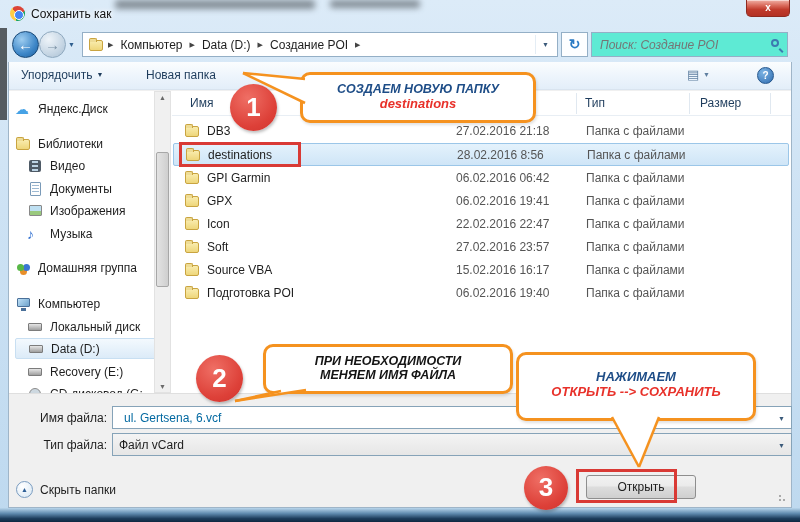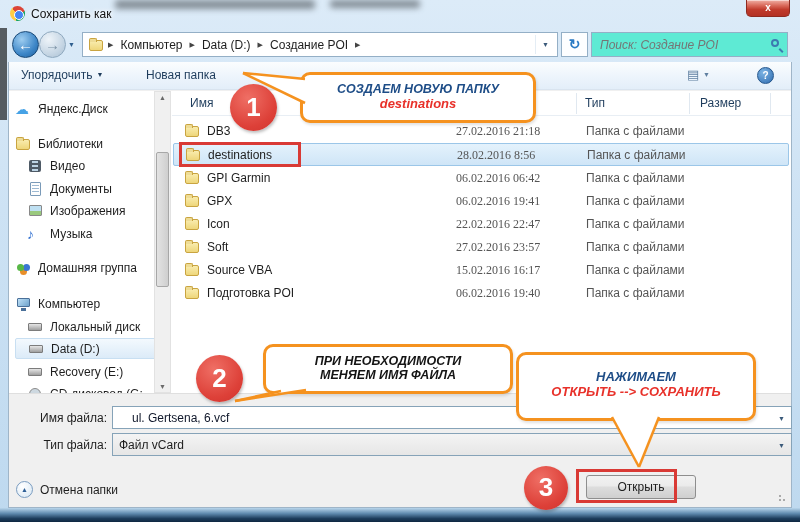--- a/index.html
+++ b/index.html
@@ -99,28 +99,28 @@
   .flist { position:absolute; left:163px; top:0; width:619px; height:302px; background:#fff; }
   .fl-head { position:absolute; left:0; top:0; width:619px; height:25px; background:#fff;
     border-bottom:1px solid #e8eef4; color:#1e3c5c; }
   .hcell { position:absolute; top:5px; cursor:pointer; }
   .hsep { position:absolute; top:2px; width:1px; height:21px; background:#e0e8f0; }
   .sort-caret { position:absolute; left:176px; top:1px; font-size:6px; color:#7fa8cc; }
   .frow { position:absolute; left:1px; width:616px; height:23px; cursor:pointer; }
   .frow.sel { background:linear-gradient(180deg,#e4f2fc,#cfe5f7); border:1px solid #9bc6e8; border-radius:2px; }
   .c-ico { position:absolute; left:11px; top:3px; }
   .c-name { position:absolute; left:34px; top:4px; }
-  .c-date { position:absolute; left:283px; top:4px; color:#555;font-family:Liberation Serif, serif; }
+  .c-date { position:absolute; left:283px; top:4px; color:#555; }
   .c-type { position:absolute; left:413px; top:4px; color:#555; }
   
   .fields { position:absolute; left:0; top:331px; width:782px; height:74px; background:#f0f0f0; border-top:1px solid #dfdfdf; }
   .flabel { position:absolute; width:96px; text-align:right; color:#1e1e1e; }
   .combo { position:absolute; left:103px; width:680px; height:23px; border:1px solid #86a3b8; background:#fff; }
-  .combo input { position:absolute; left:17px; top:3px; width:640px; border:none; outline:none; background:transparent;
-    font-family:"Liberation Sans",sans-serif; font-size:12px; color:#0f172a; }
+  .combo input { position:absolute; left:9px; top:3px; width:640px; border:none; outline:none; background:transparent;
+    font-family:"Liberation Sans",sans-serif; font-size:12px; color:#0369a1; }
   .combo.gray { background:linear-gradient(180deg,#f4f4f4,#e6e6e6);text-decoration:underline; }
   .combo .dd { position:absolute; right:6px; top:8px; font-size:7px; color:#3a5a7a; }
   .combo .txt { position:absolute; left:6px; top:4px; }
   
   .footer { position:absolute; left:0; top:405px; width:782px; height:40px; background:#f0f0f0; }
   .hide-folders { position:absolute; left:7px; top:14px; display:flex; align-items:center; gap:7px; cursor:pointer; }
   .up-circle { width:17px; height:17px; border-radius:50%; border:1px solid #7a9cc0;
     background:radial-gradient(circle at 35% 30%,#ffffff,#d7e6f3); color:#2f5f96; font-size:7px;
     text-align:center; line-height:16px; }
   .w7btn { position:absolute; top:8px; height:24px; border:1px solid #8e8e8e; border-radius:3px;
@@ -355,21 +355,21 @@
     <span class="flabel" style="left:2px;top:44px">Тип файла:</span>
     <div class="combo gray" style="top:39px">
       <span class="txt">Файл vCard</span>
       <span class="dd">▼</span>
     </div>
   </div>
 
   <div class="footer">
     <div class="hide-folders">
       <span class="up-circle">▲</span>
-      <span>Отмена папки</span>
+      <span>Скрыть папки</span>
     </div>
     <button class="w7btn" style="left:577px;width:110px">Открыть</button>
     <div class="grip"></div>
   </div>
 </div>
 
 <div class="bottom-glass"></div>
 
 <div class="red-rect" style="left:179px;top:142px;width:122px;height:25px"></div>
 <div class="red-rect" style="left:576px;top:469px;width:101px;height:34px"></div>

